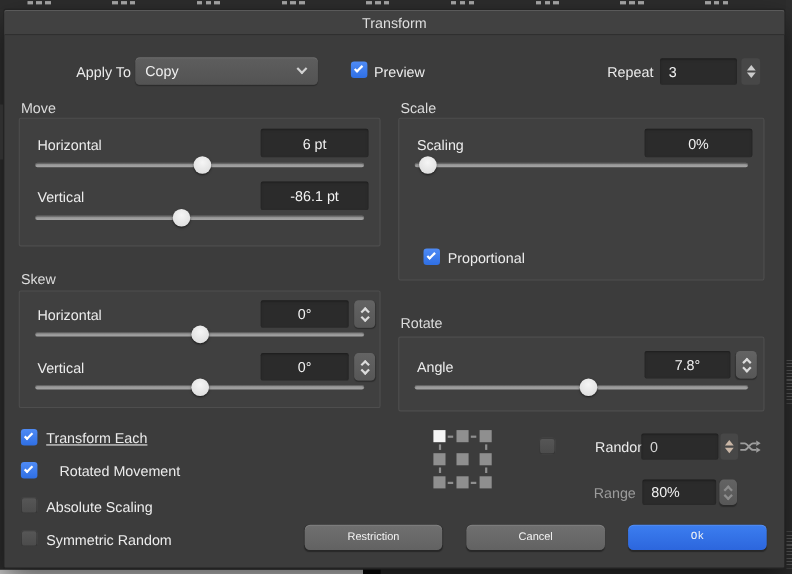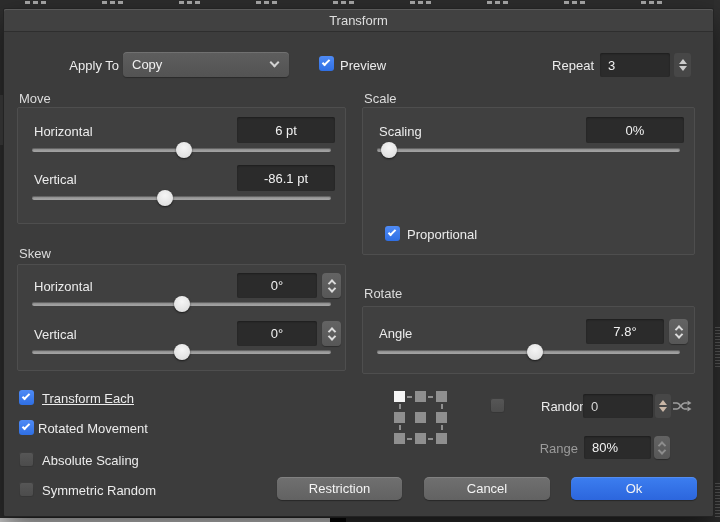--- a/index.html
+++ b/index.html
@@ -64,21 +64,21 @@
   .chev-up, .chev-down { width:6px; height:6px; border-left:2px solid #dcdcdc; border-top:2px solid #dcdcdc; }
   .chev-up { transform:rotate(45deg) translate(1px,1px); }
   .chev-down { transform:rotate(225deg) translate(1px,1px); }
   .stepper.dimmed .chev-up, .stepper.dimmed .chev-down { border-color:#8d8d8d; }
   .tri-up { width:0; height:0; border-left:4px solid transparent; border-right:4px solid transparent;
     border-bottom:5px solid #c9b6a6; }
   .tri-down { width:0; height:0; border-left:4px solid transparent; border-right:4px solid transparent;
     border-top:5px solid #c9b6a6; }
   .stepper .gray { border-bottom-color:#cccccc; border-top-color:#cccccc; }
 
-  .btn { position:absolute; height:23px; border-radius:5px; font-size:13px; color:#f4f4f4;
+  .btn { position:absolute; height:23px; border-radius:5px; font-size:10px; color:#f4f4f4;
     display:flex; align-items:center; justify-content:center;
     background:linear-gradient(#707070,#626262); box-shadow:inset 0 1px 0 rgba(255,255,255,.12), 0 1px 1px rgba(0,0,0,.35); }
   .btn.primary { background:linear-gradient(#3c7ef0,#2c66dd); }
 
   .anchor { position:absolute; left:390px; top:382px; width:53px; height:53px; }
   .acell { position:absolute; width:11px; height:11px; background:#8f8f8f; }
   .acell.checked { background:#f5f5f5; }
   .adash-h { position:absolute; width:5px; height:2px; background:#8f8f8f; }
   .adash-v { position:absolute; width:2px; height:5px; background:#8f8f8f; }
 </style>
@@ -191,21 +191,21 @@
     </div>
 
     <div class="checkbox checked" style="left:15px;top:381px;">
       <span class="check"></span>
     </div>
     <div class="lbl" style="left:38px;top:382px;text-decoration:underline;">Transform Each</div>
 
     <div class="checkbox checked" style="left:15px;top:411px;">
       <span class="check"></span>
     </div>
-    <div class="lbl" style="left:34px;top:412px;">Rotated Movement</div>
+    <div class="lbl" style="left:50px;top:412px;">Rotated Movement</div>
 
     <div class="checkbox" style="left:15px;top:443px;">
       
     </div>
     <div class="lbl" style="left:38px;top:444px;">Absolute Scaling</div>
 
     <div class="checkbox" style="left:15px;top:473px;">
       
     </div>
     <div class="lbl" style="left:38px;top:474px;">Symmetric Random</div>
@@ -249,16 +249,16 @@
     </div>
     <div class="lbl dim" style="left:510px;top:432px;width:64px;text-align:right;">Range</div>
     <div class="field left" style="left:580px;top:427px;width:67px;height:23px;">80%</div>
     <div class="stepper dimmed" style="left:650px;top:427px;width:16px;height:23px;">
       <span class="chev-up"></span>
       <span class="chev-down"></span>
     </div>
 
     <div class="btn" style="left:273px;top:468px;width:125px;">Restriction</div>
     <div class="btn" style="left:420px;top:468px;width:126px;">Cancel</div>
-    <div class="btn primary" style="left:567px;top:468px;width:126px;">Ok</div>
+    <div class="btn primary" style="left:567px;top:468px;width:126px;font-family:Liberation Mono, monospace;">Ok</div>
 
   </div>
 </div>
 
 </body></html>

